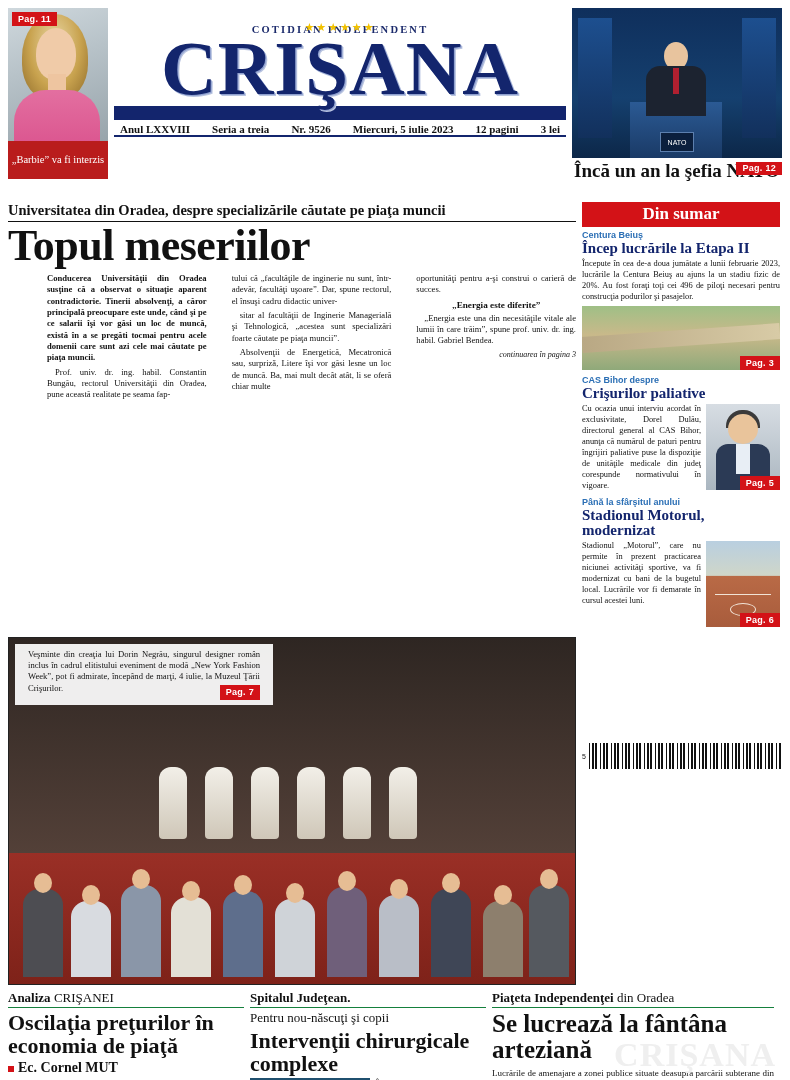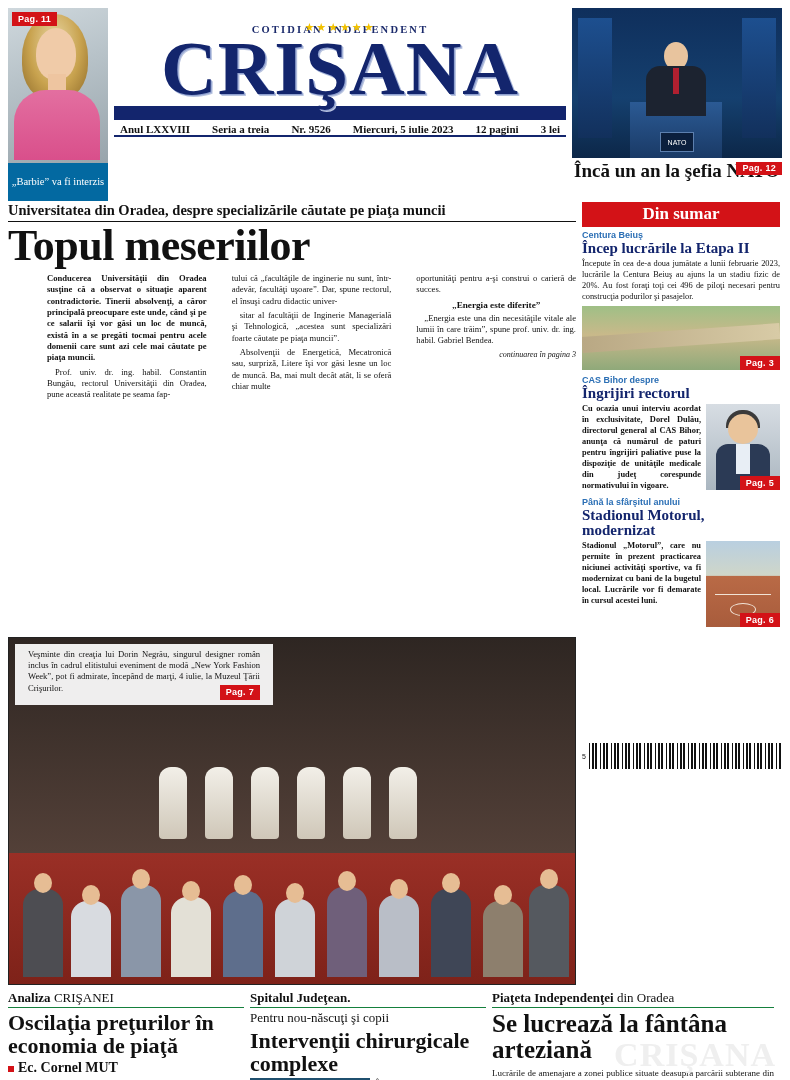--- a/index.html
+++ b/index.html
@@ -11,21 +11,21 @@
     color: #111;
     overflow: hidden;
     position: relative;
   }
   .page { width:790px; height:1080px; position:relative; padding:8px; }
 
   
   .top-row { display:flex; gap:6px; height:190px; }
   .celeb-col { width:100px; position:relative; }
   .celeb-photo {
-    width:100%; height:155px;
+    width:100%; height:133px;
     background: linear-gradient(160deg,#cfd8dd 0%,#b8c3c9 40%,#98a4ab 100%);
     position:relative; overflow:hidden;padding-left:28px;
   }
   .celeb-photo .hair {
     position:absolute; left:14px; top:6px; width:66px; height:86px;
     background: radial-gradient(ellipse at 50% 35%, #e9d8a6 0%, #c8a24e 55%, #8d6a2a 100%);
     border-radius:50% 50% 42% 42%;
   }
   .celeb-photo .face {
     position:absolute; left:28px; top:20px; width:40px; height:52px;
@@ -38,21 +38,21 @@
   }
   .celeb-photo .neck {
     position:absolute; left:40px; top:66px; width:18px; height:22px; background:#eec5a0;
   }
   .pag-badge {
     position:absolute; background:#d31217; color:#fff;
     font-family:"Liberation Sans",sans-serif; font-weight:bold;
     font-size:9px; padding:2px 6px; letter-spacing:.3px;
   }
   .celeb-caption {
-    height:38px; background:#0369a1; color:#fff; display:flex; align-items:center;
+    height:38px; background:#b91c1c; color:#fff; display:flex; align-items:center;
     justify-content:center; text-align:center; font-size:10.5px; line-height:1.15;
     padding:2px 3px; font-family:"Liberation Serif",serif;
   }
 
   .masthead-col { flex:1; position:relative; }
   .kicker {
     text-align:center; font-family:"Liberation Serif",serif;
     font-size:10.5px; letter-spacing:2.2px; color:#1b2a6b; margin-top:16px; font-weight:bold;
   }
   .logo-wrap { position:relative; text-align:center; margin-top:-2px; }
@@ -148,21 +148,21 @@
     font-size:15px; line-height:1.05; margin:1px 0 2px 0;
   }
   .rail-body { font-size:8.4px; line-height:1.3; text-align:justify; }
   .rail-photo { width:100%; height:64px; position:relative; overflow:hidden; margin-top:4px; }
   .photo-aerial { background:linear-gradient(180deg,#9fbf86 0%,#c9b98a 45%,#8fa97a 100%); }
   .photo-aerial:after {
     content:""; position:absolute; left:0; top:24px; width:100%; height:16px;
     background:linear-gradient(90deg,#b9a884,#d8cba6); transform:rotate(-4deg);
   }
   .rail-flow { display:flex; gap:5px; }
-  .rail-flow .txt { flex:1;font-weight:bold; }
+  .rail-flow .txt { flex:1; }
   .portrait {
     width:74px; height:86px; background:linear-gradient(180deg,#d7dde3,#aab6c0); position:relative; overflow:hidden;
   }
   .portrait .h { position:absolute; left:22px; top:10px; width:30px; height:30px; background:#e9c49b; border-radius:50%; }
   .portrait .hr { position:absolute; left:20px; top:6px; width:34px; height:18px; background:#3a3a3a; border-radius:16px 16px 0 0; }
   .portrait .b { position:absolute; left:10px; top:40px; width:54px; height:50px; background:#2b3a55; border-radius:12px 12px 0 0; }
   .portrait .sh { position:absolute; left:30px; top:40px; width:14px; height:30px; background:#e8eef5; }
   .court {
     background:linear-gradient(180deg,#b9cfe0 0%,#cfd6c9 40%,#b96a46 41%,#a85c3c 100%); position:relative;
   }
@@ -319,21 +319,21 @@
         <div class="rail-kicker">Centura Beiuş</div>
         <div class="rail-head">Încep lucrările la Etapa II</div>
         <div class="rail-body">Începute în cea de-a doua jumătate a lunii februarie 2023, lucrările la Centura Beiuş au ajuns la un stadiu fizic de 20%. Au fost foraţi toţi cei 496 de piloţi necesari pentru construcţia podurilor şi pasajelor.</div>
         <div class="rail-photo photo-aerial">
           <div class="pag-badge" style="right:0; bottom:0;">Pag. 3</div>
         </div>
       </div>
 
       <div class="rail-item">
         <div class="rail-kicker">CAS Bihor despre</div>
-        <div class="rail-head">Îngrijiri rectorul</div>
+        <div class="rail-head">Crişurilor paliative</div>
         <div class="rail-flow">
           <div class="txt rail-body">Cu ocazia unui interviu acordat în exclusivitate, Dorel Dulău, directorul general al CAS Bihor, anunţa că numărul de paturi pentru îngrijiri paliative puse la dispoziţie de unităţile medicale din judeţ corespunde normativului în vigoare.</div>
           <div class="portrait">
             <div class="hr"></div>
             <div class="h"></div>
             <div class="b"></div>
             <div class="sh"></div>
             <div class="pag-badge" style="right:0; bottom:0;">Pag. 5</div>
           </div>
         </div>

